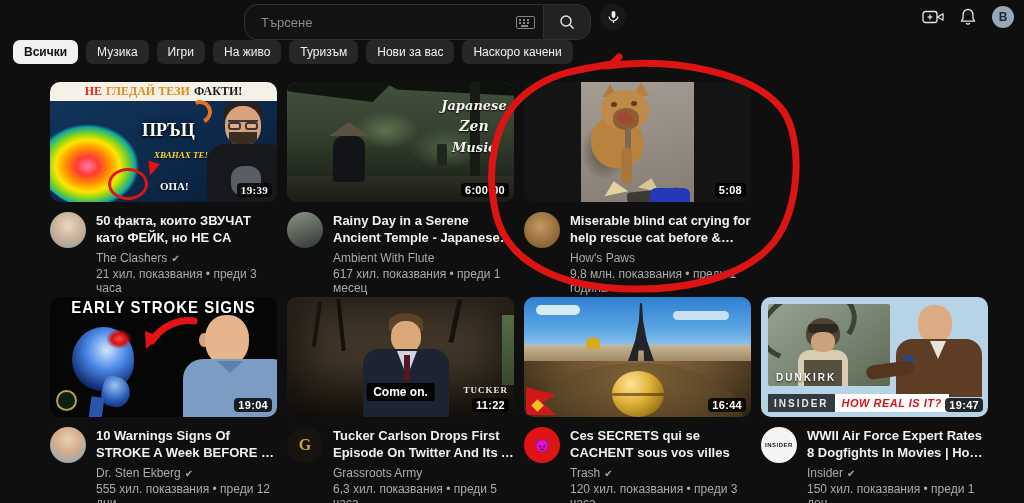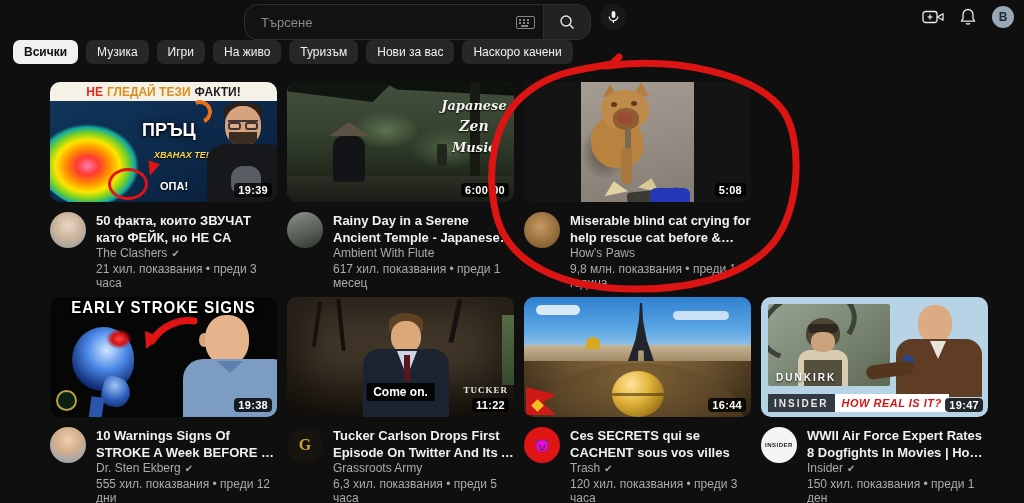--- a/index.html
+++ b/index.html
@@ -55,28 +55,28 @@
     position:absolute;right:5px;bottom:5px;background:rgba(0,0,0,.82);color:#fff;
     font-size:11px;font-weight:bold;padding:1px 4px;border-radius:4px;letter-spacing:.3px;z-index:9;
   }
   .meta{display:flex;margin-top:10px;}
   .ch-avatar{width:36px;height:36px;border-radius:50%;flex:none;cursor:pointer;overflow:hidden;position:relative;}
   .meta-text{margin-left:10px;width:181px;}
   .v-title{
     color:#f1f1f1;font-size:13px;font-weight:600;line-height:1.32;cursor:pointer;
     display:-webkit-box;-webkit-line-clamp:2;-webkit-box-orient:vertical;overflow:hidden;
   }
-  .v-channel{color:#aaaaaa;font-size:12px;cursor:pointer;display:flex;align-items:center;gap:4px;}
+  .v-channel{color:#aaaaaa;font-size:12px;margin-top:5px;cursor:pointer;display:flex;align-items:center;gap:4px;}
   .v-check{color:#aaaaaa;font-size:10px;}
   .v-stats{color:#aaaaaa;font-size:12px;margin-top:2px;}
   
   .r1{top:82px;} .r2{top:297px;}
   .c1{left:50px;} .c2{left:287px;} .c3{left:524px;} .c4{left:761px;}
   
-  .t1{background:linear-gradient(150deg,#12365e 0%,#0d2a4c 55%,#081c36 100%);}
+  .t1{background:linear-gradient(150deg,#12365e 0%,#0d2a4c 55%,#081c36 100%);font-family:Liberation Serif, serif;}
   .t1 .banner{position:absolute;top:0;left:0;right:0;height:19px;background:#f6f1e7;
     display:flex;align-items:center;justify-content:center;gap:4px;font-size:12px;font-weight:bold;}
   .t1 .b-no{color:#e02a1e;} .t1 .b-mid{color:#d98f1d;} .t1 .b-end{color:#1c1c1c;}
   .t1 .thermal{position:absolute;left:-14px;top:26px;width:112px;height:100px;border-radius:48% 52% 46% 54%;
     background:radial-gradient(closest-side at 46% 58%,#ff7ab0 0%,#ff3b30 22%,#ff9500 44%,#ffe500 62%,#7ed321 78%,#14a8a0 92%,rgba(10,40,70,0) 100%);}
   .t1 .w-main{position:absolute;left:92px;top:38px;color:#fff;font-size:18px;font-weight:800;
     text-shadow:0 1px 2px #000,0 0 6px rgba(0,0,0,.7);}
   .t1 .w-catch{position:absolute;left:104px;top:68px;color:#ffd83d;font-size:9px;font-weight:bold;font-style:italic;
     text-shadow:0 1px 1px #000;}
   .t1 .squig{position:absolute;left:138px;top:18px;width:16px;height:16px;border:4px solid #e8701a;
@@ -397,21 +397,21 @@
     <div class="redspot"></div>
     <svg class="arrow4" width="62" height="42" viewBox="0 0 62 42">
       <path d="M58 4 C 44 2, 26 8, 16 24" fill="none" stroke="#e01414" stroke-width="7" stroke-linecap="round"></path>
       <path d="M24 20 L10 32 L9 14 Z" fill="#e01414"></path>
     </svg>
     <div class="man-ear"></div>
     <div class="man-head"></div>
     <div class="man-body"></div>
     <div class="man-collar"></div>
     <div class="logo4"></div>
-    <div class="dur">19:38</div>
+    <div class="dur">19:04</div>
   </div>
   <div class="meta">
     <div class="ch-avatar av4"></div>
     <div class="meta-text">
       <div class="v-title">10 Warnings Signs Of STROKE A Week BEFORE It Happens</div>
       <div class="v-channel">
         <span>Dr. Sten Ekberg</span>
         <span class="v-check">✔</span>
       </div>
       <div class="v-stats">555 хил. показвания • преди 12 дни</div>

